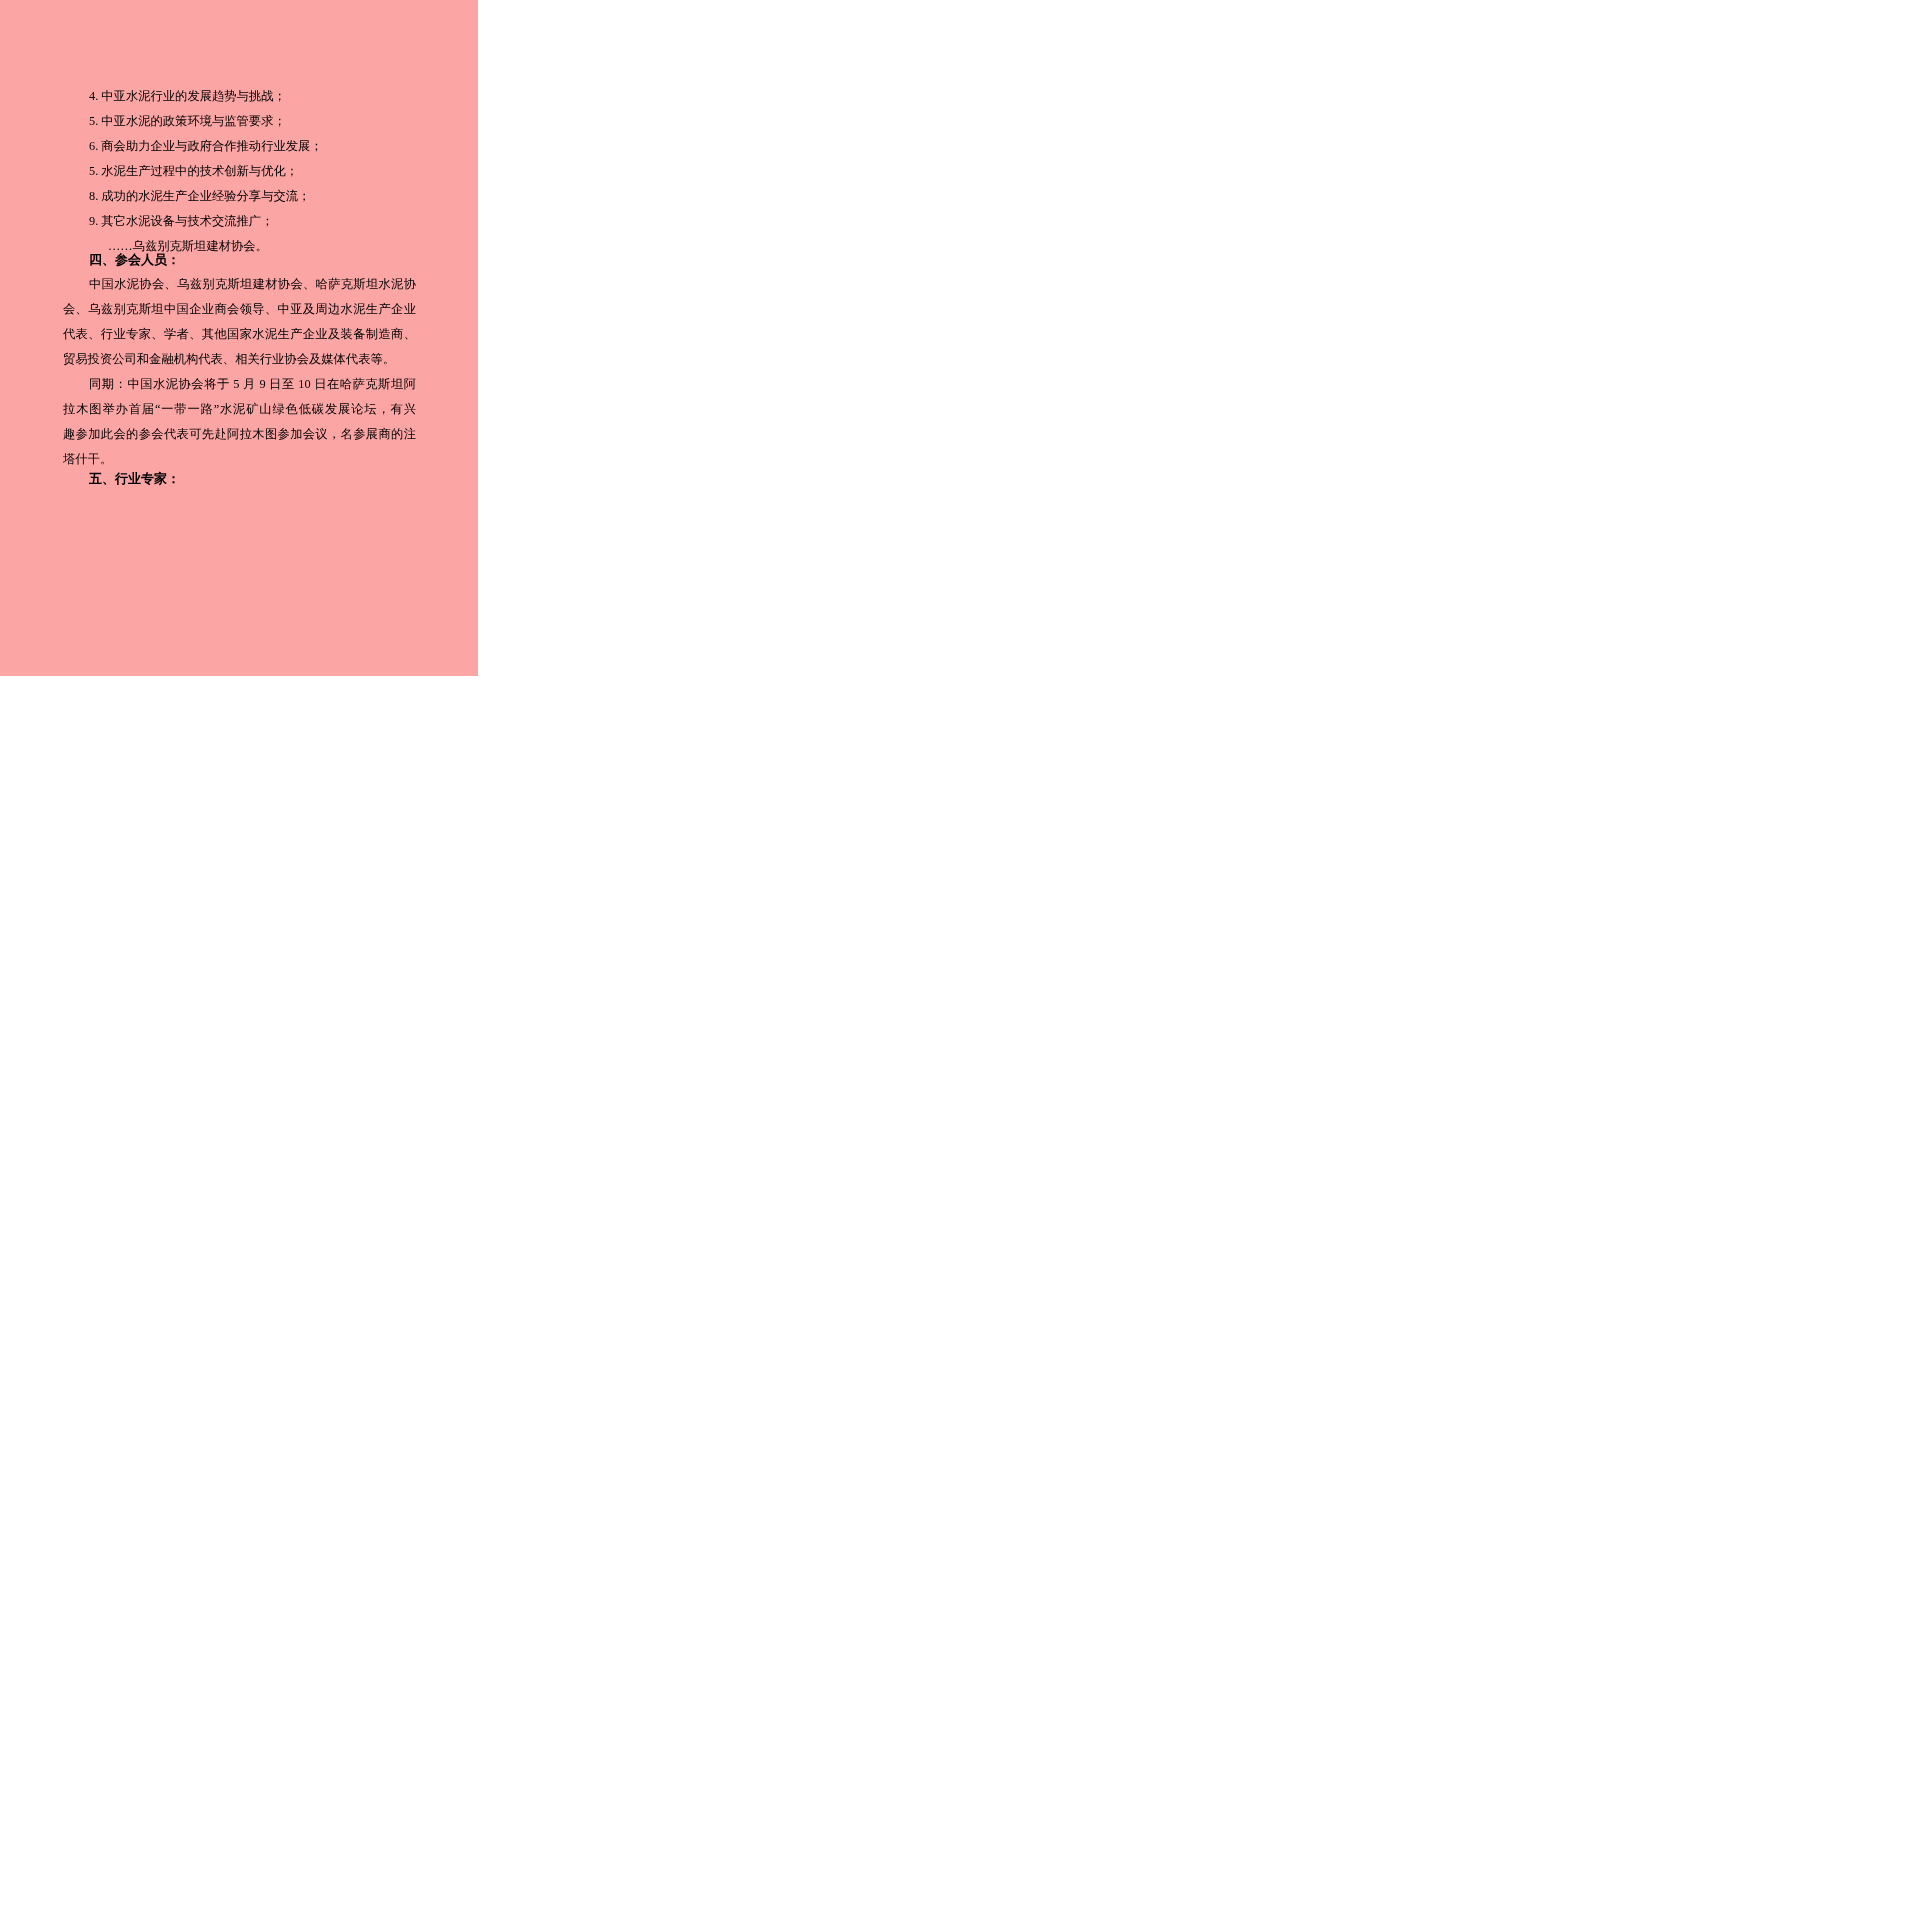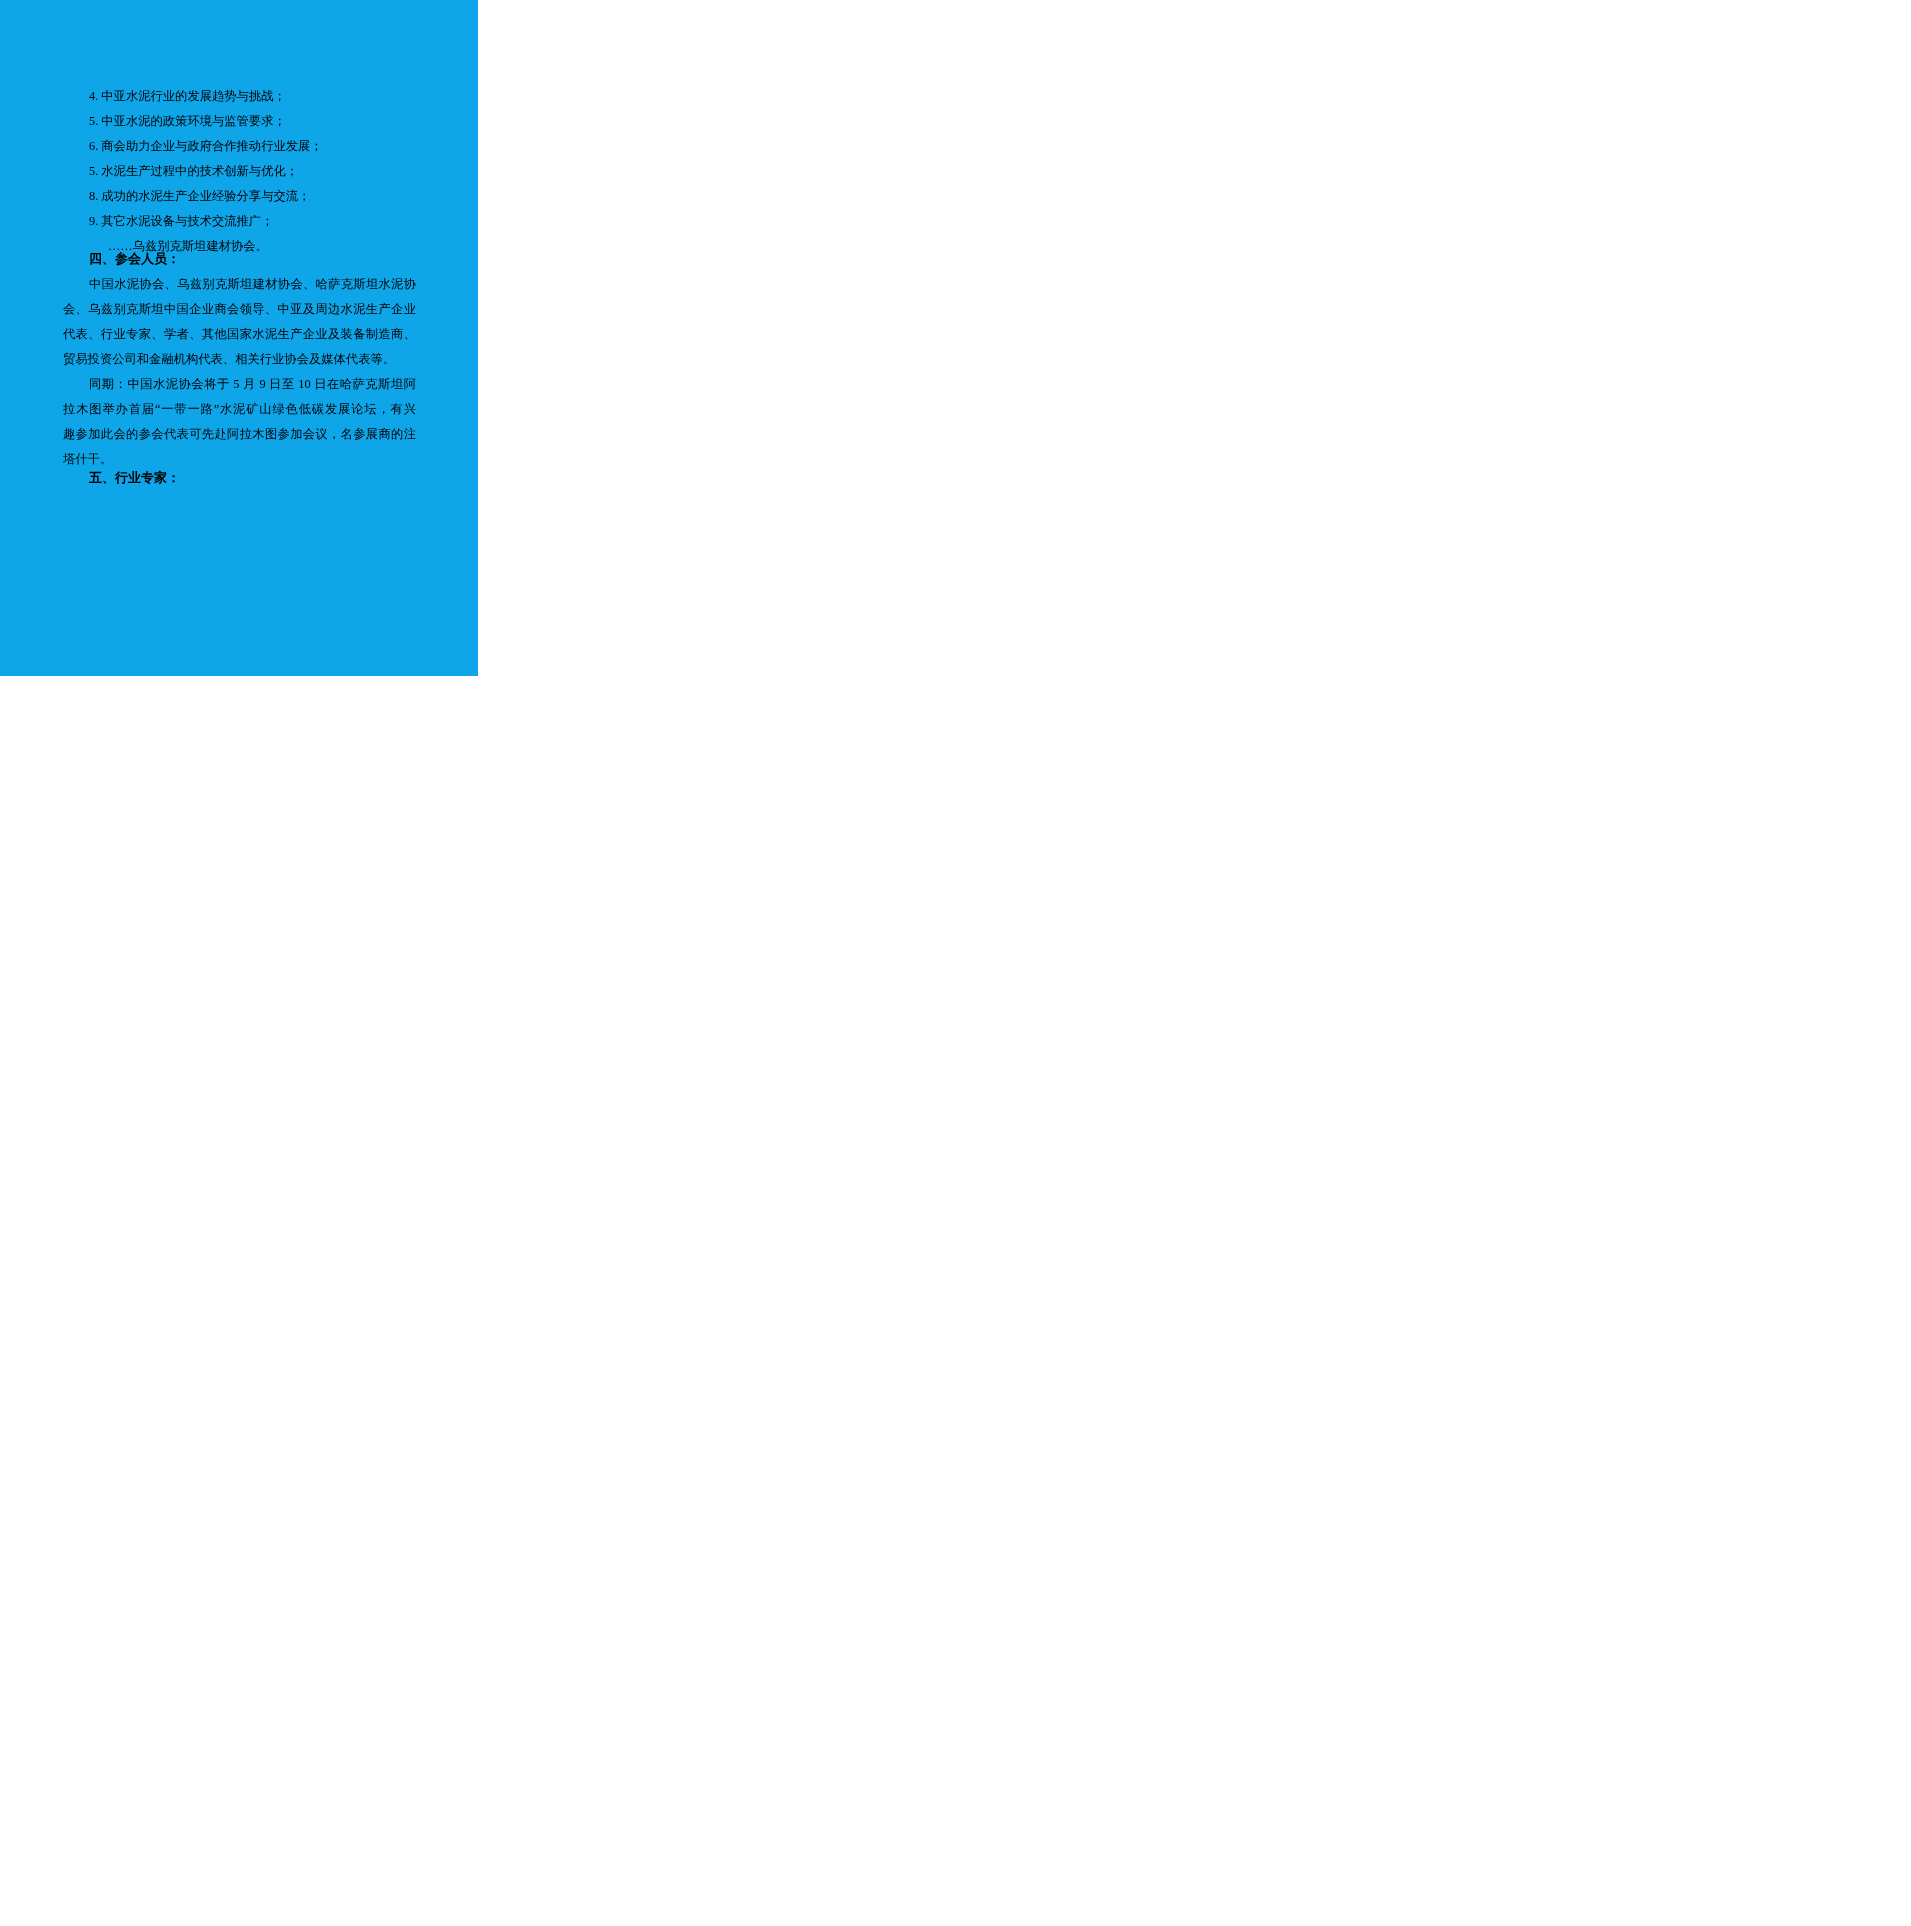--- a/index.html
+++ b/index.html
@@ -4,21 +4,21 @@
 <style>
   html, body {
     margin: 0;
     padding: 0;
     background: #ffffff;
   }
   .page {
     position: relative;
     width: 478px;
     height: 676px;
-    background: #0ea5e9;
+    background: #fca5a5;
     color: #000000;
     overflow: hidden;
   }
   .content {
     padding-top: 84px;
     padding-left: 63px;
     padding-right: 62px;
   }
   .line {
     height: 25px;
@@ -33,21 +33,21 @@
     text-align: justify;
     text-align-last: justify;
   }
   .ind { text-indent: 26px; }
   .more { text-indent: 45px; }
   .heading {
     height: 25px;
     line-height: 25px;
     font-size: 13px;
     font-weight: bold;
-    font-family: Liberation Mono, monospace;
+    font-family: Liberation Sans, sans-serif;
     color: #000000;
     margin: 0;
     text-indent: 26px;
     white-space: nowrap;
   }
   .h-four { margin-top: -12.3px; }
   .h-five { margin-top: -0.8px; height: 15.4px; line-height: 15.4px; }
   table.fee {
     border-collapse: collapse;
     table-layout: fixed;

